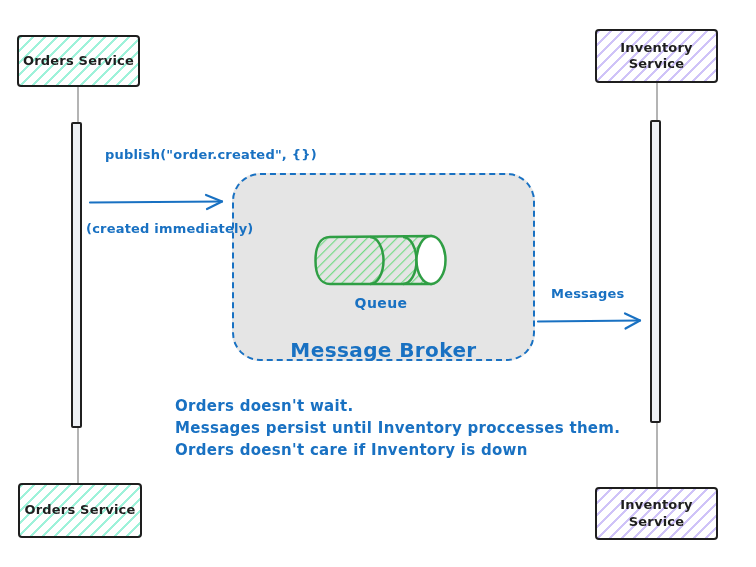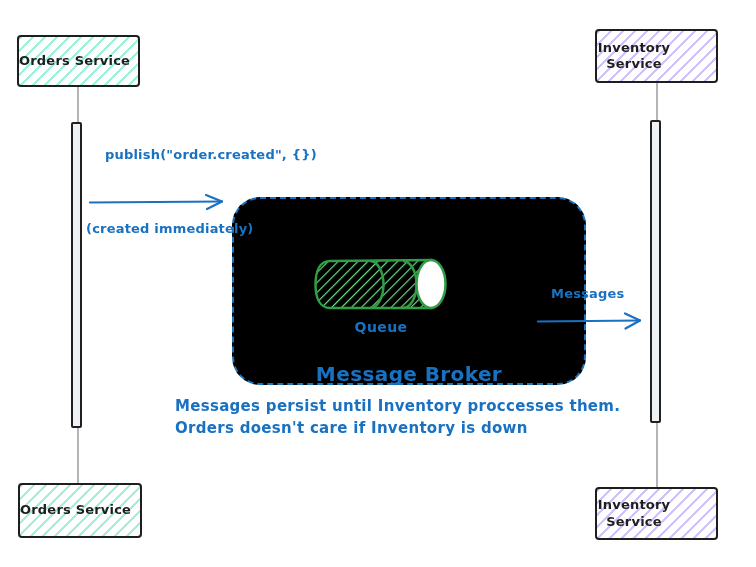--- a/index.html
+++ b/index.html
@@ -14,20 +14,21 @@
     background: #ffffff;
     overflow: hidden;
   }
   
   .box {
     position: absolute;
     border: 2.5px solid #1e1e1e;
     border-radius: 4px;
     display: flex;
     align-items: center;
+    justify-content: center;
     text-align: center;
     font-size: 13px;
     font-weight: 600;
     color: #1e1e1e;
     letter-spacing: 0.2px;
     line-height: 1.25;
   }
   .hatch-teal {
     background-image: repeating-linear-gradient(135deg,
       #9ef2da 0px, #9ef2da 2.5px, #ffffff 2.5px, #ffffff 8.5px);
@@ -50,25 +51,24 @@
     width: 11px;
     background: #eef1f5;
     border: 2.5px solid #202020;
     border-radius: 2px;
   }
 
   
   .broker {
     position: absolute;
     left: 232px; top: 173px;
-    width: 354px; height: 188px;
+    width: 303px; height: 188px;
     border: 2.5px dashed #1971c2;
     border-radius: 28px;
-    background: #000000;
-    margin-top: 24px;
+    background: #e5e5e5;
   }
   .broker-label {
     position: absolute;
     left: 0; right: 0;
     top: 163px;
     text-align: center;
     color: #1971c2;
     font-size: 20px;
     font-weight: 600;
     letter-spacing: 0.4px;
@@ -157,20 +157,21 @@
   </svg>
   <div class="msg-label" style="left:86px; top:221px;">(created immediately)</div>
 
   <div class="msg-label" style="left:551px; top:286px;">Messages</div>
   <svg class="arrow-svg" style="left:536px; top:310px;" width="110" height="22" viewBox="0 0 110 22">
     <path d="M2 11.5 L104 10.5" stroke="#1971c2" stroke-width="2.2" fill="none" stroke-linecap="round"></path>
     <path d="M104 10.5 L89 3.5 M104 10.5 L89.5 18.5" stroke="#1971c2" stroke-width="2.2" fill="none" stroke-linecap="round"></path>
   </svg>
 
   <div class="notes">
+    <div>Orders doesn't wait.</div>
     <div>Messages persist until Inventory proccesses them.</div>
     <div>Orders doesn't care if Inventory is down</div>
   </div>
 
   <div class="box hatch-teal" style="left:18px; top:483px; width:124px; height:55px;">
     <span class="lbl">Orders Service</span>
   </div>
   <div class="box hatch-purple narrow" style="left:595px; top:487px; width:123px; height:53px;">
     <span class="lbl">Inventory Service</span>
   </div>

